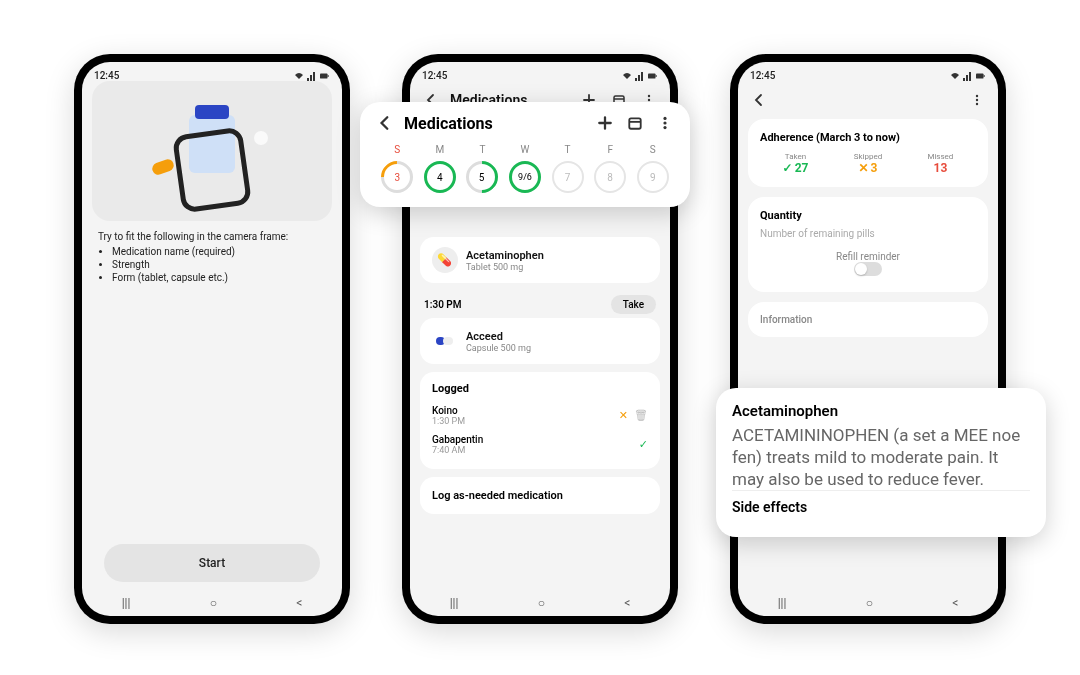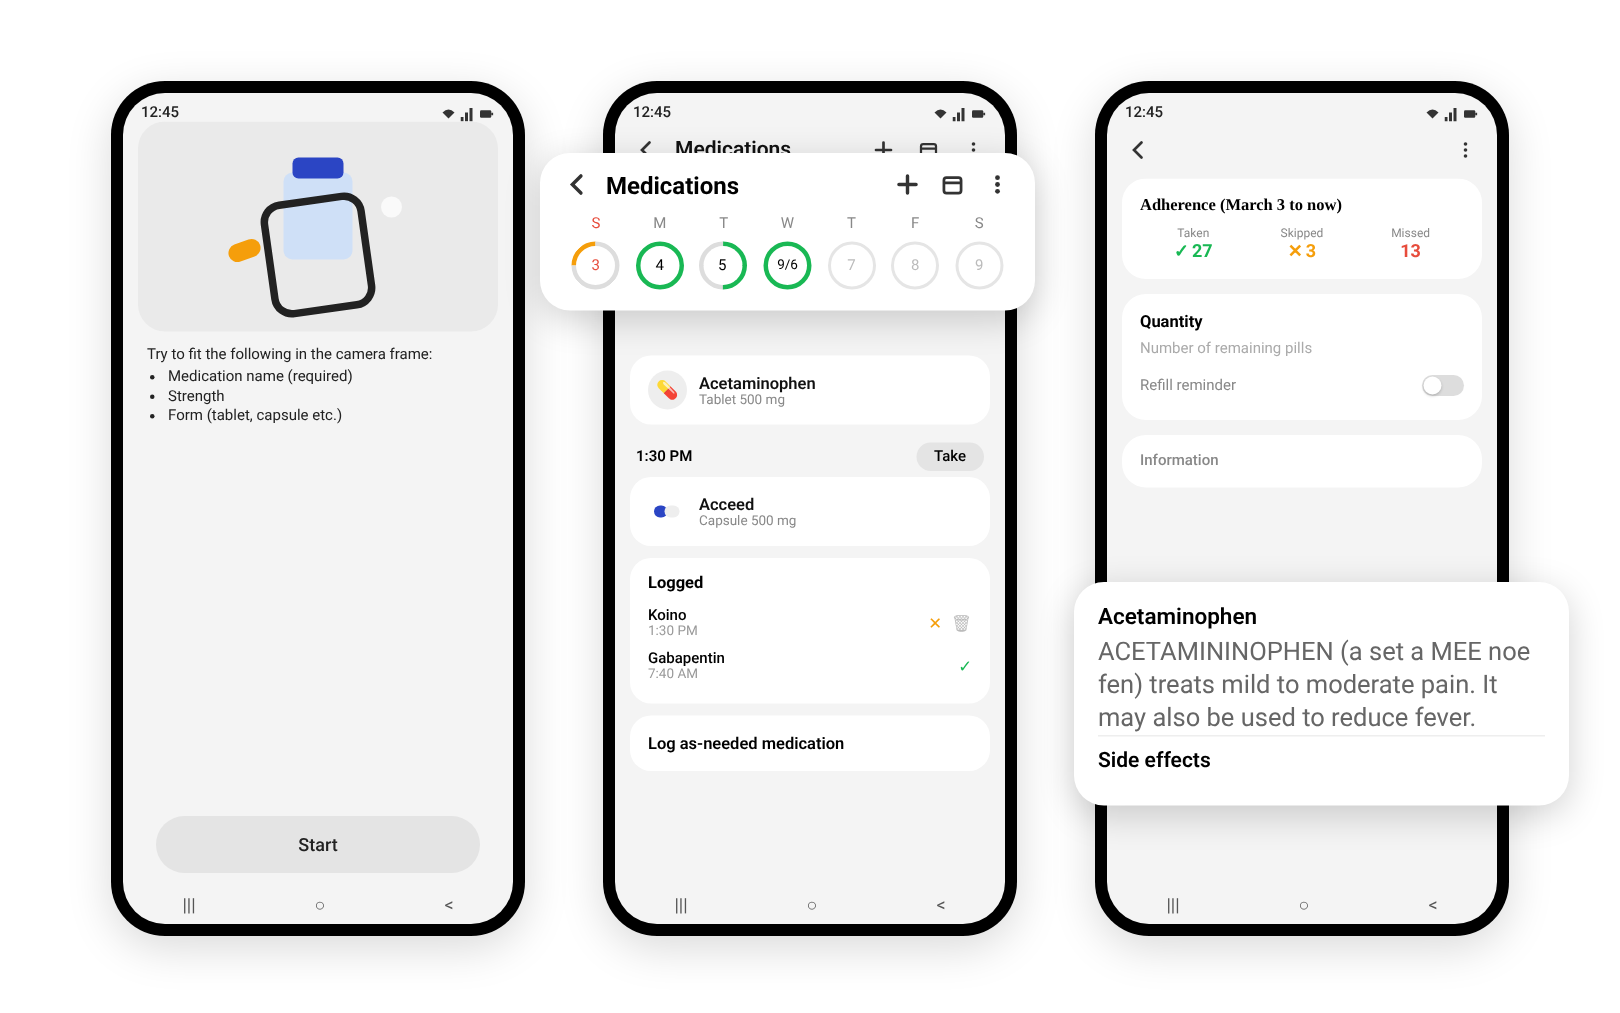--- a/index.html
+++ b/index.html
@@ -69,35 +69,35 @@
   .daycirc { width:32px; height:32px; border-radius:50%; margin:0 auto; display:flex; align-items:center; justify-content:center; font-size:10px; position:relative; }
   .daycirc.ring { border:3px solid #19b854; }
   .daycirc.ring.partial { border-color:#ddd; border-top-color:#19b854; border-right-color:#19b854; transform:rotate(45deg); }
   .daycirc.ring.partial span { transform:rotate(-45deg); }
   .daycirc.ring.half { border-color:#ddd; border-top-color:#f59e0b; transform:rotate(-45deg); }
   .daycirc.ring.half span { transform:rotate(45deg); color:#e74c3c; }
   .daycirc.ghost { border:2px solid #e5e5e5; color:#bbb; }
 
   
   .adhere { background:#fff; border-radius:16px; padding:12px; text-align:center; }
-  .adhere-title { font-size:11px; font-weight:700; text-align:left; margin-bottom:6px;font-family:Liberation Serif, serif; }
+  .adhere-title { font-size:11px; font-weight:700; text-align:left; margin-bottom:6px; }
   .donut { width:66px; height:66px; border-radius:50%; margin:4px auto; position:relative;
     background: conic-gradient(#19b854 0 270deg, #e5e5e5 270deg 360deg); }
   .donut::before { content:''; position:absolute; inset:9px; background:#fff; border-radius:50%; }
   .donut .pct { position:absolute; inset:0; display:flex; align-items:center; justify-content:center; font-size:11px; font-weight:600; }
   .stats { display:flex; justify-content:space-around; margin-top:8px; }
   .stat .lbl { font-size:8px; color:#888; }
   .stat .val { font-size:12px; font-weight:700; display:flex; align-items:center; gap:2px; justify-content:center; }
   .stat.taken .val { color:#19b854; }
   .stat.skip .val { color:#f59e0b; }
   .stat.miss .val { color:#e74c3c; }
   .card3 { background:#fff; border-radius:16px; padding:12px; margin-top:10px; }
   .card3 .h { font-size:11px; font-weight:700; margin-bottom:6px; }
   .card3 .grey { font-size:10px; color:#aaa; margin-bottom:8px; }
-  .rowline { display:flex; align-items:center; justify-content:space-between; font-size:10px; color:#888; padding:4px 0; }
+  .rowline { display:flex; align-items:center; justify-content:space-between; font-size:10px; color:#888; padding:4px 0;flex-direction:column; }
   .toggle { width:28px; height:14px; background:#ddd; border-radius:8px; position:relative; }
   .toggle::after { content:''; position:absolute; width:12px; height:12px; background:#fff; border-radius:50%; top:1px; left:1px; box-shadow:0 1px 2px rgba(0,0,0,.2); }
 
   
   .float-info {
     position:absolute; right:34px; top:388px; width:330px; background:#fff;
     border-radius:20px; box-shadow:0 6px 24px rgba(0,0,0,.18); padding:14px 16px; z-index:10;
   }
   .float-info h3 { font-size:15px; font-weight:600; margin-bottom:4px; }
   .float-info p { font-size:17px; color:#666; line-height:1.3; }

